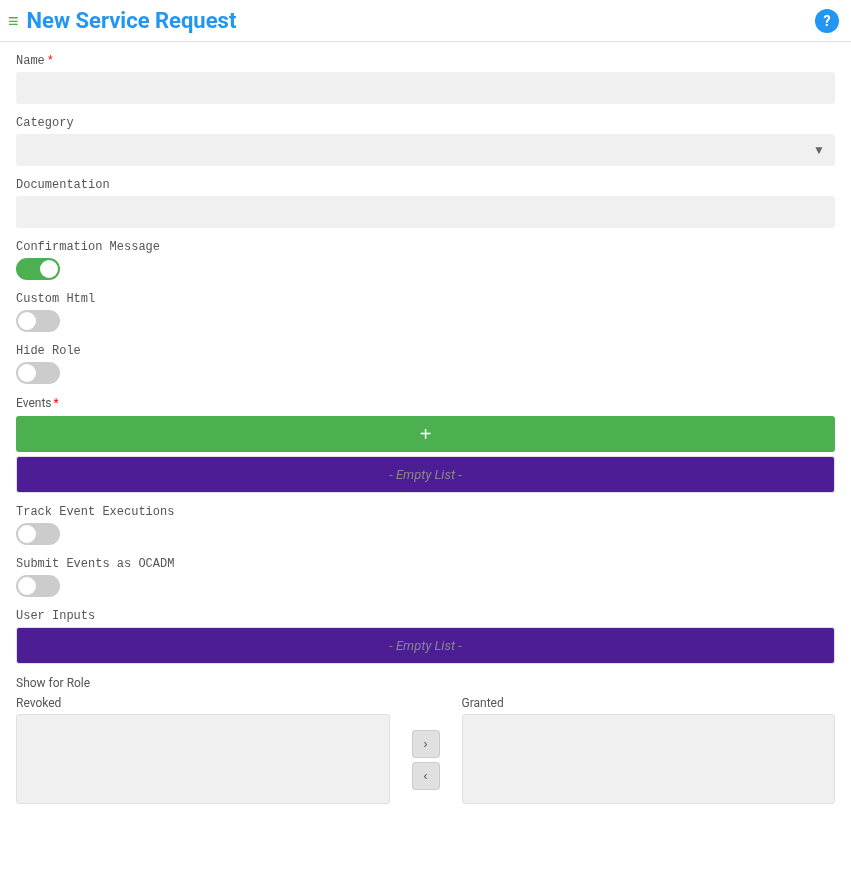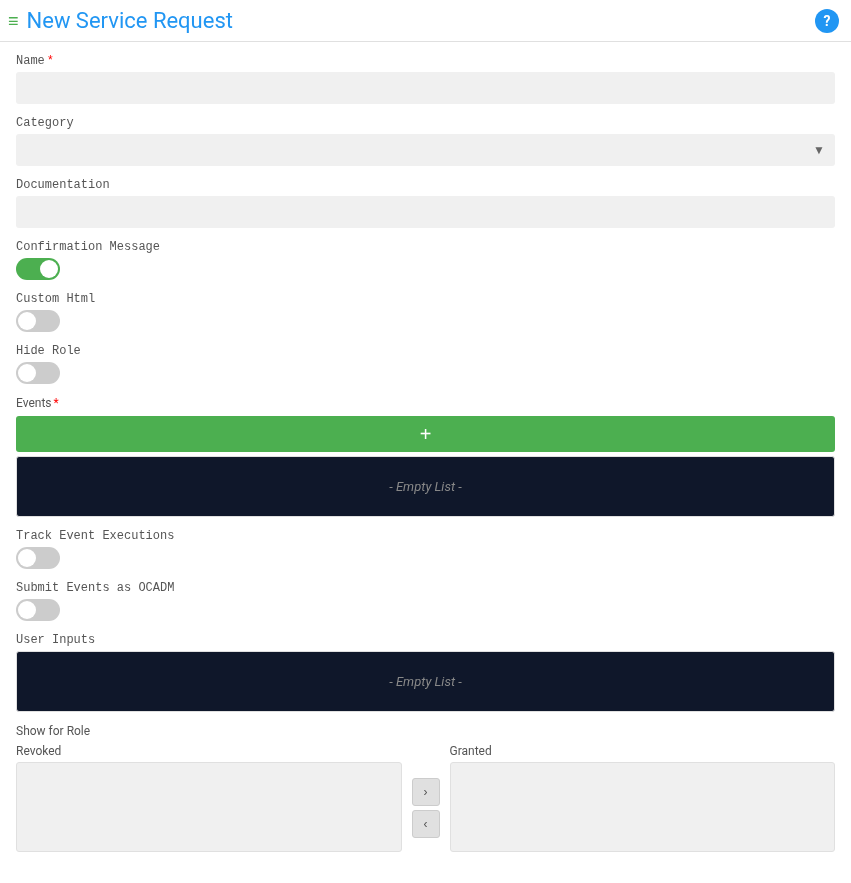--- a/index.html
+++ b/index.html
@@ -27,21 +27,21 @@
     }
 
     .menu-icon {
       color: #4CAF50;
       font-size: 18px;
       cursor: pointer;
     }
 
     .page-title {
       font-size: 22px;
-      font-weight: 400;
+      font-weight: 700;
       color: #2196F3;
     }
 
     .help-icon {
       width: 24px;
       height: 24px;
       background: #2196F3;
       border-radius: 50%;
       display: flex;
       align-items: center;
@@ -180,24 +180,24 @@
       color: white;
       font-size: 20px;
       cursor: pointer;
       display: flex;
       align-items: center;
       justify-content: center;
     }
 
     .empty-list {
       width: 100%;
-      background: #0f172a;
+      background: #4c1d95;
       border: 1px solid #e0e0e0;
       border-radius: 3px;
-      padding: 22px;
+      padding: 10px;
       text-align: center;
       color: #888;
       font-size: 13px;
       font-style: italic;
       margin-top: 4px;
     }
 
     
     .user-inputs-section {
       margin-bottom: 12px;
@@ -209,21 +209,21 @@
     }
 
     .role-label {
       font-size: 12px;
       color: #555;
       margin-bottom: 6px;
     }
 
     .role-columns {
       display: flex;
-      gap: 2px;
+      gap: 14px;
       align-items: stretch;
     }
 
     .role-box {
       flex: 1;
     }
 
     .role-box-label {
       font-size: 12px;
       color: #555;

